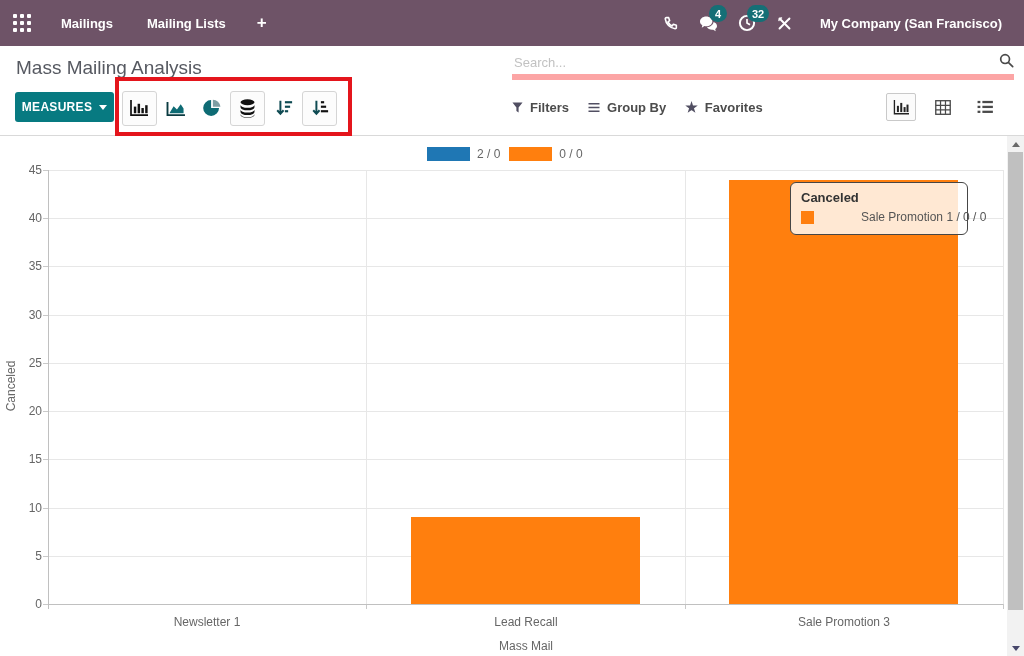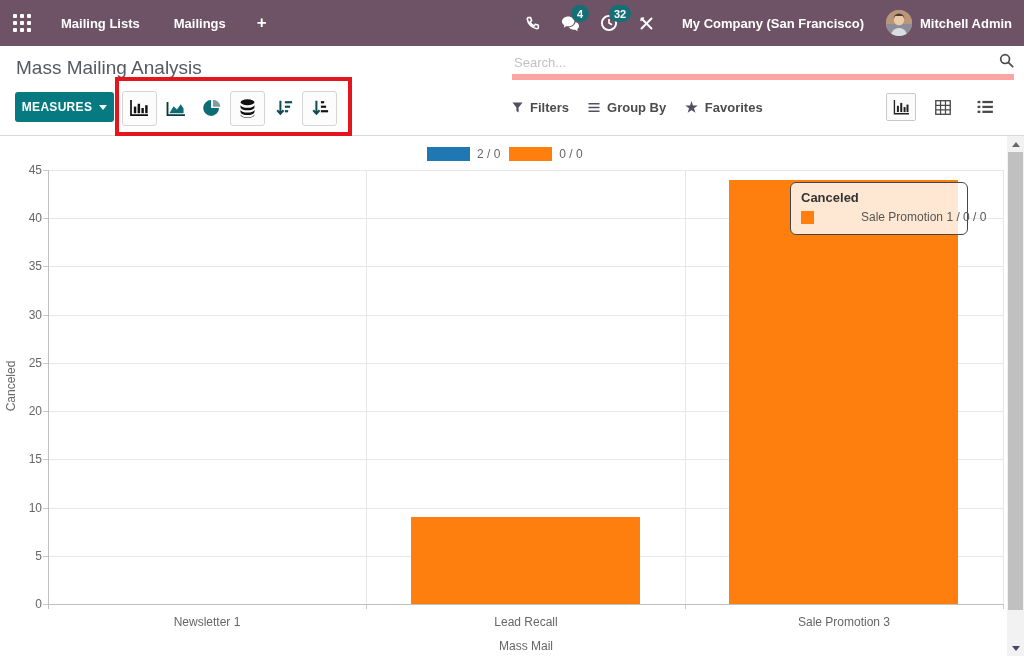--- a/index.html
+++ b/index.html
@@ -112,22 +112,22 @@
             <span></span>
             <span></span>
             <span></span>
             <span></span>
             <span></span>
             <span></span>
             <span></span>
             <span></span>
         </div>
       </div>
+      <div class="nav-item">Mailings</div>
       <div class="nav-item">Mailing Lists</div>
-      <div class="nav-item">Mailings</div>
       <div class="nav-item nav-plus">+</div>
     </div>
     <div class="nav-right">
       <div class="nav-ico">
         <svg width="16" height="16" viewBox="0 0 24 24" fill="none" stroke="#ffffff" stroke-width="2.4" stroke-linecap="round" stroke-linejoin="round">
           <path d="M5 4 h3.5 l1.5 4.5 -2.5 1.8 a13 13 0 0 0 6.2 6.2 l1.8 -2.5 4.5 1.5 v3.5 a1.6 1.6 0 0 1 -1.8 1.6 A17 17 0 0 1 3.4 5.8 1.6 1.6 0 0 1 5 4 z"></path>
         </svg>
       </div>
       <div class="nav-ico">
         <svg width="19" height="17" viewBox="0 0 24 22" fill="#ffffff">
@@ -144,32 +144,20 @@
         <span class="badge">32</span>
       </div>
       <div class="nav-ico">
         <svg width="17" height="17" viewBox="0 0 24 24" fill="none" stroke="#ffffff" stroke-width="2.8" stroke-linecap="round">
           <path d="M5 5 L19 19"></path>
           <path d="M19 5 L5 19"></path>
           <path d="M4.2 7.8 a3.4 3.4 0 0 1 3.6-3.6" stroke-width="2"></path>
         </svg>
       </div>
       <div class="company">My Company (San Francisco)</div>
-      <div class="user">
-        <div class="avatar">
-          <svg width="26" height="26" viewBox="0 0 26 26">
-            <rect width="26" height="26" fill="#b99579"></rect>
-            <rect y="14" width="26" height="12" fill="#8d8d99"></rect>
-            <circle cx="13" cy="10" r="5.2" fill="#e8c9a8"></circle>
-            <path d="M5 26 a8 8 0 0 1 16 0 z" fill="#d9dde2"></path>
-            <path d="M7.5 9 a5.5 5.5 0 0 1 11 0 l-1.5 -3 h-8z" fill="#4a3b30"></path>
-          </svg>
-        </div>
-        <div class="user-name">Mitchell Admin</div>
-      </div>
     </div>
   </div>
 
   <div class="panel">
     <div class="page-title">Mass Mailing Analysis</div>
 
     <div class="search-wrap">
       <input class="search-input" type="text" placeholder="Search..." style="">
       <div class="search-icon">
         <svg width="15" height="15" viewBox="0 0 16 16" fill="none" stroke="#4a4a4a" stroke-width="1.8">

